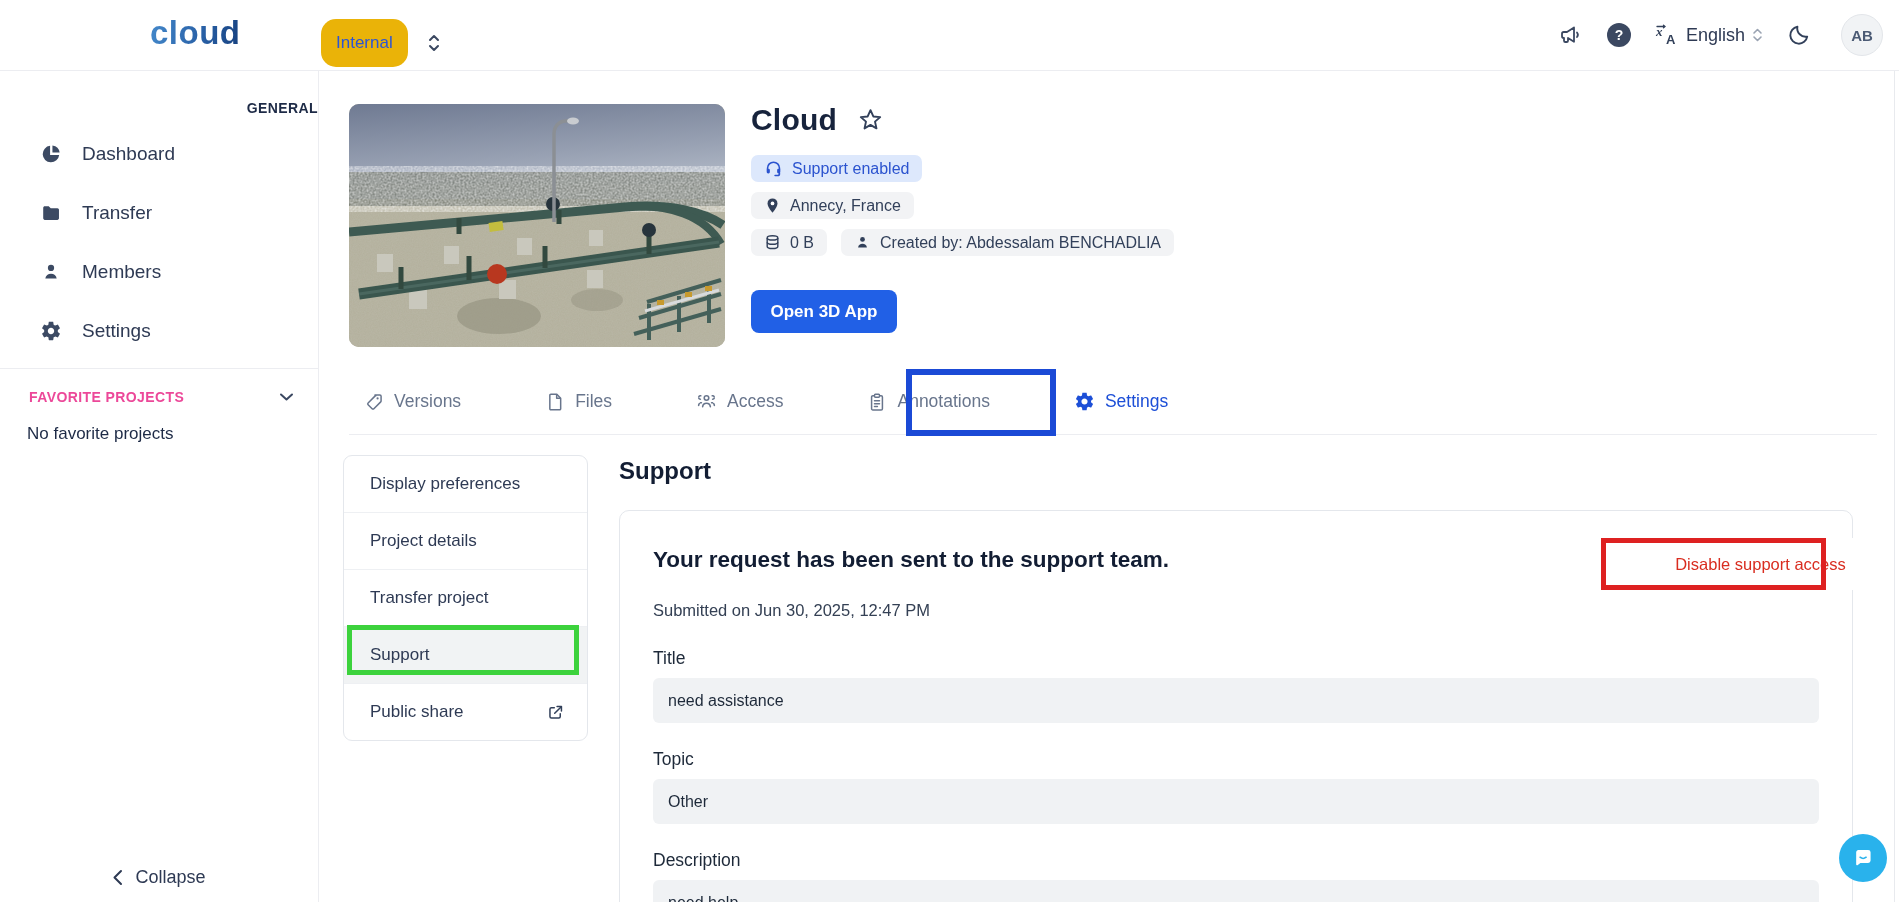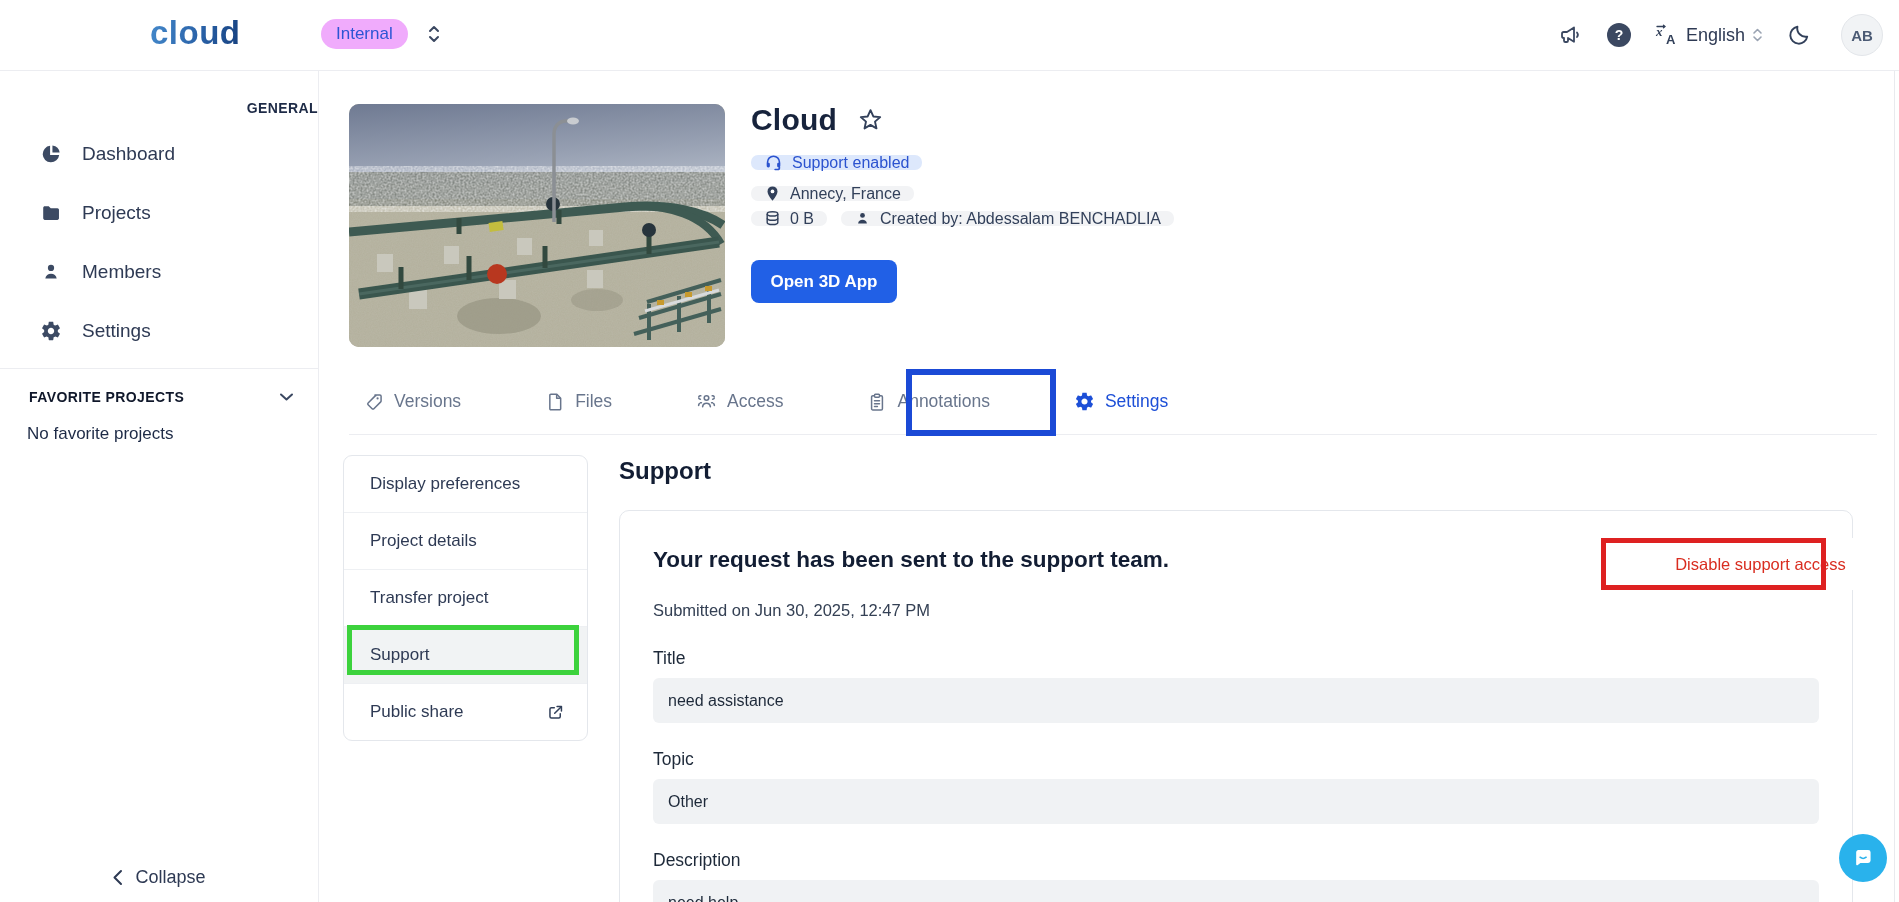--- a/index.html
+++ b/index.html
@@ -9,50 +9,50 @@
   }
   svg{display:block}
 
   
   .topbar{position:absolute;left:0;top:0;width:1899px;height:70px;background:#fff;
     border-bottom:1px solid #ecedf1;z-index:4;}
   .logo{position:absolute;left:150px;top:14px;font-size:33px;font-weight:700;letter-spacing:.5px;
     background:linear-gradient(100deg,#4489cb 0%,#2a62a8 55%,#16407e 100%);
     -webkit-background-clip:text;background-clip:text;color:transparent;}
   .ws-wrap{position:absolute;left:321px;top:19px;display:flex;align-items:center;gap:18px;}
-  .ws-badge{background:#f0abfc;color:#2c55d4;font-size:17px;padding:5px 15px;border-radius:15px;}
+  .ws-badge{background:#eab308;color:#2c55d4;font-size:17px;padding:14px 15px;border-radius:15px;}
   .top-right{position:absolute;right:16px;top:0;height:70px;display:flex;align-items:center;gap:24px;}
   .icon-btn{display:flex;align-items:center;justify-content:center;cursor:pointer;}
   .help-circle{width:24px;height:24px;border-radius:50%;background:#3b4861;color:#fff;
     font-size:14px;font-weight:700;display:flex;align-items:center;justify-content:center;}
   .lang{display:flex;align-items:center;gap:7px;font-size:18px;color:#2e3a54;font-weight:500;}
   .avatar{width:40px;height:40px;border-radius:50%;background:#f1f3f5;border:1px solid #e3e6ea;
     color:#4b5a74;font-size:15px;font-weight:600;display:flex;align-items:center;justify-content:center;margin-left:6px;}
 
   
   .sidebar{position:absolute;left:0;top:70px;width:318px;height:832px;background:#fff;
     border-right:1px solid #ecedf1;z-index:3;}
   .side-section-title{margin:30px 0 0 29px;font-size:14px;font-weight:700;letter-spacing:.4px;color:#1d2a46;text-align:right;}
   .side-nav{list-style:none;margin:8px 0 0 0;padding:0;}
   .side-item{height:59px;display:flex;align-items:center;gap:20px;padding-left:40px;
     font-size:19px;font-weight:500;color:#2e3a54;cursor:pointer;}
   .side-divider{border:none;border-top:1px solid #ecedf1;margin:8px 0 0 0;}
   .fav-header{margin:20px 24px 0 29px;display:flex;align-items:center;justify-content:space-between;
-    font-size:14px;font-weight:700;letter-spacing:.4px;color:#0f172a;cursor:pointer;}
+    font-size:14px;font-weight:700;letter-spacing:.4px;color:#ec4899;cursor:pointer;}
   .fav-empty{margin:19px 0 0 27px;font-size:17px;color:#1d2a46;}
   .collapse-btn{position:absolute;bottom:14px;left:0;width:100%;display:flex;align-items:center;
     justify-content:center;gap:12px;font-size:18px;color:#2e3a54;cursor:pointer;}
 
   
   .thumb{position:absolute;left:349px;top:104px;width:376px;height:243px;border-radius:10px;
     overflow:hidden;background:#a9a795;}
   .hero{position:absolute;left:751px;top:100px;}
   .title-row{display:flex;align-items:center;gap:20px;height:40px;}
   .proj-title{font-size:30px;font-weight:800;color:#17233c;letter-spacing:.2px;}
-  .badge{display:inline-flex;align-items:center;gap:9px;height:15px;padding:0 13px;
+  .badge{display:inline-flex;align-items:center;gap:9px;height:27px;padding:0 13px;
     border-radius:7px;font-size:16px;white-space:nowrap;}
   .badge-blue{background:#dde8fc;color:#2b53cf;margin-top:15px;cursor:default;}
   .badge-gray{background:#f2f3f5;color:#32405a;}
   .badge-row{display:flex;gap:14px;margin-top:10px;}
   .open-btn{margin-top:34px;width:146px;height:43px;border:none;border-radius:8px;background:#2160e6;
     color:#fff;font-size:17px;font-weight:600;font-family:"Liberation Sans",sans-serif;cursor:pointer;
     display:flex;align-items:center;justify-content:center;}
 
   
   .tabbar{position:absolute;left:349px;top:369px;width:1528px;height:66px;
@@ -145,21 +145,21 @@
       <svg width="22" height="22" viewBox="0 0 24 24" fill="#3c4a63">
         <path d="M11 3.1A9 9 0 1 0 20.9 13H11z"></path>
           <path d="M13.6 2.6a9 9 0 0 1 7.8 7.8h-7.8z"></path>
       </svg>
       <span>Dashboard</span>
     </li>
     <li class="side-item">
       <svg width="22" height="22" viewBox="0 0 24 24" fill="#3c4a63">
         <path d="M3.5 6.2c0-1 .8-1.7 1.7-1.7h4.3l2.2 2.2h7.3c1 0 1.7.8 1.7 1.7v9.4c0 1-.8 1.7-1.7 1.7H5.2c-1 0-1.7-.8-1.7-1.7z"></path>
       </svg>
-      <span>Projects</span>
+      <span>Transfer</span>
     </li>
     <li class="side-item">
       <svg width="22" height="22" viewBox="0 0 24 24" fill="#3c4a63">
         <circle cx="12" cy="7.6" r="3.4"></circle>
           <path d="M5.8 19c.4-3.4 3-5.2 6.2-5.2s5.8 1.8 6.2 5.2z"></path>
       </svg>
       <span>Members</span>
     </li>
     <li class="side-item">
       <svg width="22" height="22" viewBox="0 0 24 24" fill="#3c4a63">

